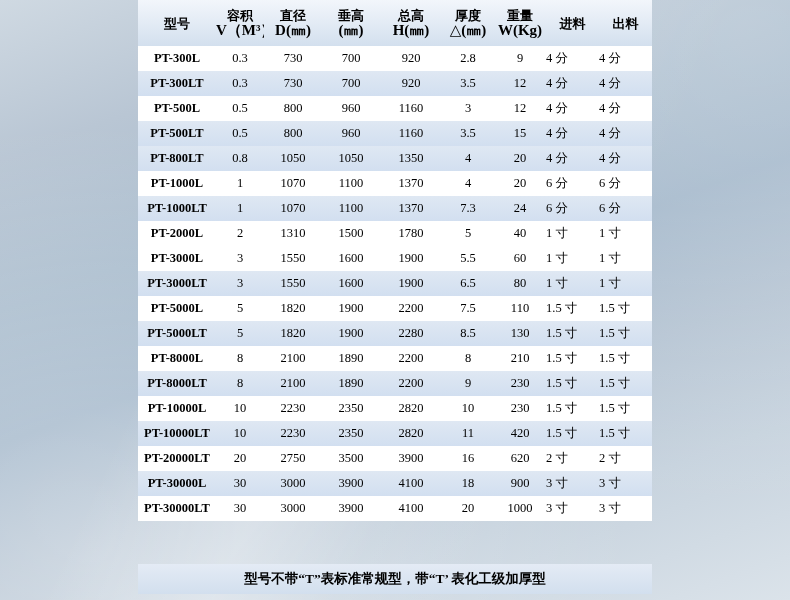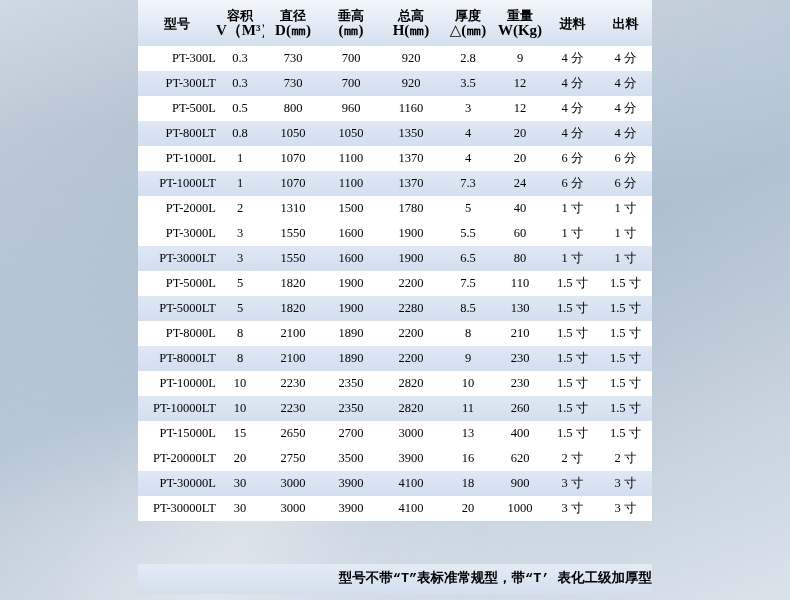--- a/index.html
+++ b/index.html
@@ -59,38 +59,37 @@
     font-size: 13px;
     background: linear-gradient(to bottom, #f2f6fb 0%, #e3ebf5 50%, #d3e0ee 100%);
   }
   tr.head td .l1 { display: block; }
   tr.head td .l2 { display: block; font-size: 15px; }
 
   
   tr.odd td  { background: #ffffff; }
   tr.even td { background: linear-gradient(to bottom, #dfe8f3, #d2dff0); }
 
-  .c-model  { padding-left: 8px; text-align: right; font-weight: normal; }
+  .c-model  { padding-left: 8px; text-align: center; font-weight: bold; }
   .c-num    { text-align: center; }
-  .c-unit   { text-align: center; }
+  .c-unit   { text-align: left; }
 
   
   .note {
     position: absolute;
     left: 138px;
     top: 564px;
     width: 514px;
     height: 30px;
     line-height: 30px;
-    text-align: right;
+    text-align: center;
     font-weight: bold;
     font-size: 13.5px;
     color: #000;
     background: linear-gradient(to bottom, #e4ebf5, #d2dfee);
-    font-family: Liberation Mono, monospace;
   }
 </style>
 </head>
 <body>
 
 <div class="table-wrap">
   <table class="spec">
     <colgroup>
       <col style="width:78px">
       <col style="width:48px">
@@ -168,20 +167,31 @@
           <td class="c-num">0.5</td>
           <td class="c-num">800</td>
           <td class="c-num">960</td>
           <td class="c-num">1160</td>
           <td class="c-num">3</td>
           <td class="c-num">12</td>
           <td class="c-unit">4 分</td>
           <td class="c-unit">4 分</td>
         </tr>
         <tr class="even">
+          <td class="c-model">PT-500LT</td>
+          <td class="c-num">0.5</td>
+          <td class="c-num">800</td>
+          <td class="c-num">960</td>
+          <td class="c-num">1160</td>
+          <td class="c-num">3.5</td>
+          <td class="c-num">15</td>
+          <td class="c-unit">4 分</td>
+          <td class="c-unit">4 分</td>
+        </tr>
+        <tr class="even">
           <td class="c-model">PT-800LT</td>
           <td class="c-num">0.8</td>
           <td class="c-num">1050</td>
           <td class="c-num">1050</td>
           <td class="c-num">1350</td>
           <td class="c-num">4</td>
           <td class="c-num">20</td>
           <td class="c-unit">4 分</td>
           <td class="c-unit">4 分</td>
         </tr>
@@ -295,32 +305,21 @@
           <td class="c-unit">1.5 寸</td>
           <td class="c-unit">1.5 寸</td>
         </tr>
         <tr class="even">
           <td class="c-model">PT-10000LT</td>
           <td class="c-num">10</td>
           <td class="c-num">2230</td>
           <td class="c-num">2350</td>
           <td class="c-num">2820</td>
           <td class="c-num">11</td>
-          <td class="c-num">260</td>
-          <td class="c-unit">1.5 寸</td>
-          <td class="c-unit">1.5 寸</td>
-        </tr>
-        <tr class="odd">
-          <td class="c-model">PT-15000L</td>
-          <td class="c-num">15</td>
-          <td class="c-num">2650</td>
-          <td class="c-num">2700</td>
-          <td class="c-num">3000</td>
-          <td class="c-num">13</td>
-          <td class="c-num">400</td>
+          <td class="c-num">420</td>
           <td class="c-unit">1.5 寸</td>
           <td class="c-unit">1.5 寸</td>
         </tr>
         <tr class="odd">
           <td class="c-model">PT-20000LT</td>
           <td class="c-num">20</td>
           <td class="c-num">2750</td>
           <td class="c-num">3500</td>
           <td class="c-num">3900</td>
           <td class="c-num">16</td>

